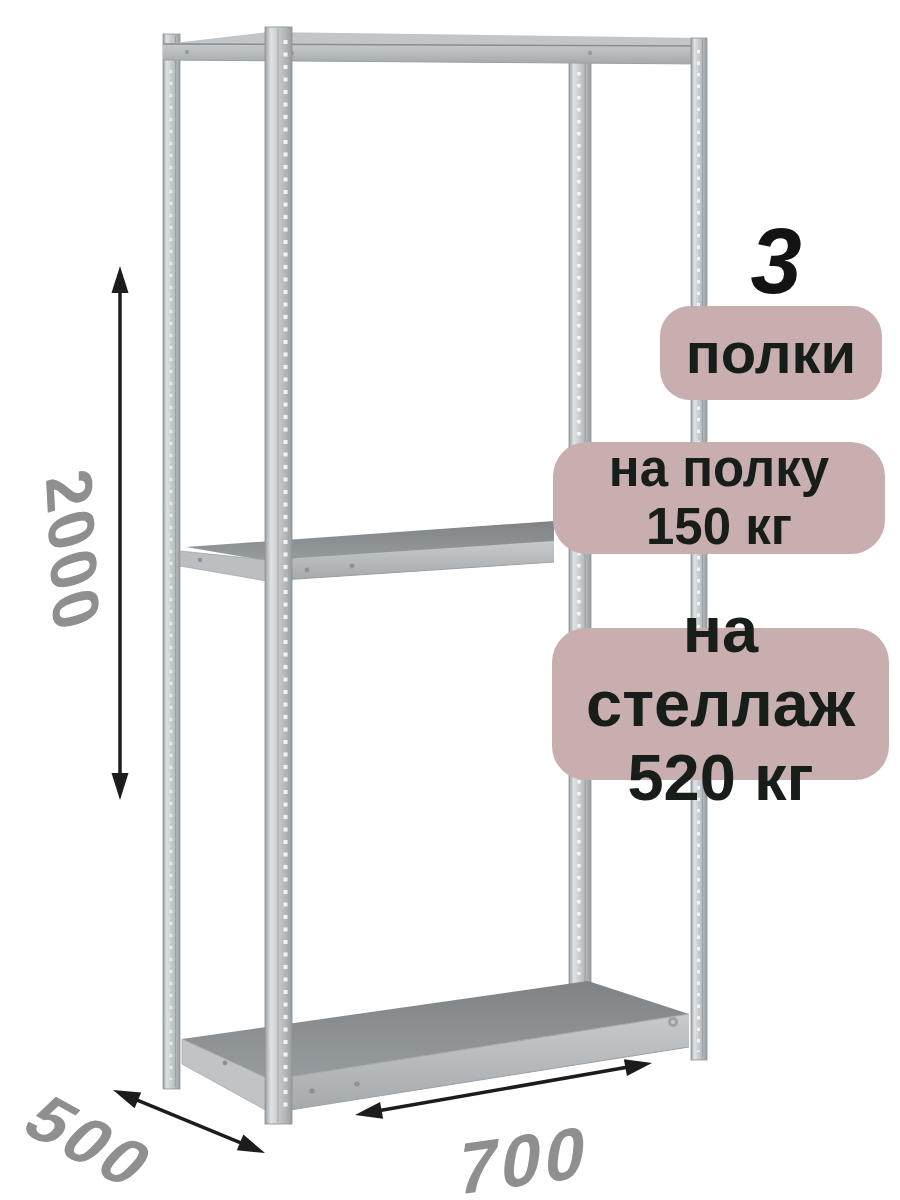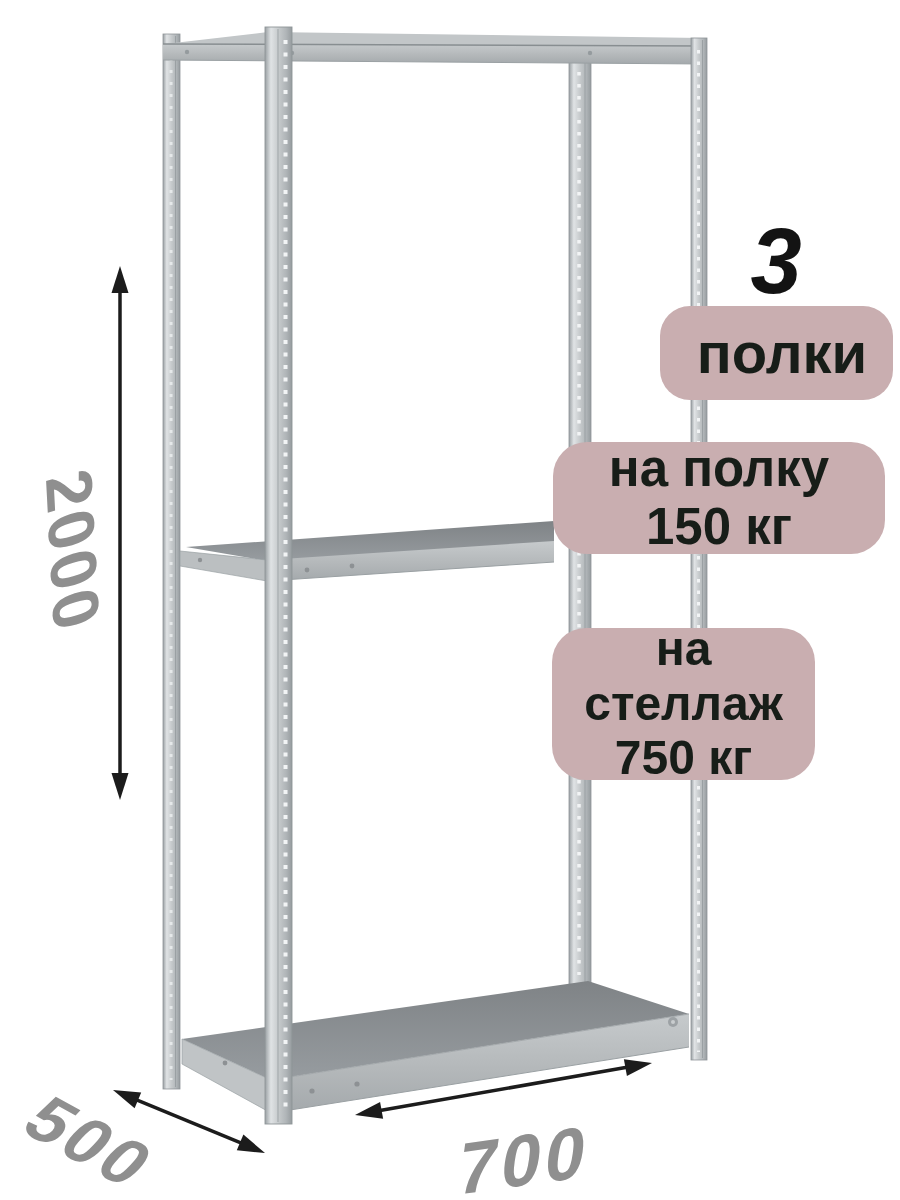--- a/index.html
+++ b/index.html
@@ -25,23 +25,23 @@
     text-align: center;
     line-height: 1.14;
   }
   #badge-count-number {
     position: absolute;
     left: 728px; top: 218px; width: 96px; height: 90px;
     font-size: 92px; line-height: 86px;
     font-weight: bold; font-style: italic;
     color: #131313; text-align: center;
   }
-  #badge-shelf-count { left: 660px; top: 306px; width: 222px; height: 94px; font-size: 58px; border-radius: 30px; padding-left: 11px; }
+  #badge-shelf-count { left: 660px; top: 306px; width: 222px; height: 94px; font-size: 58px; border-radius: 30px; }
   #badge-per-shelf  { left: 553px; top: 442px; width: 332px; height: 112px; font-size: 51px; }
-  #badge-per-rack   { left: 552px; top: 628px; width: 263px; height: 152px; font-size: 48px; }
+  #badge-per-rack   { left: 552px; top: 628px; width: 337px; height: 152px; font-size: 65px; }
 
   .dim-label {
     fill: #8f8f8f;
     font-weight: bold;
     font-family: "Liberation Sans", sans-serif;
   }
 </style>
 </head>
 <body>
 
@@ -150,16 +150,16 @@
     <span>полки</span>
   </div>
 
   <div class="badge" id="badge-per-shelf">
     <span>на полку</span>
     <span>150 кг</span>
   </div>
 
   <div class="badge" id="badge-per-rack">
     <span>на стеллаж</span>
-    <span>750 кг</span>
+    <span>520 кг</span>
   </div>
 
 </div>
 
 </body></html>

